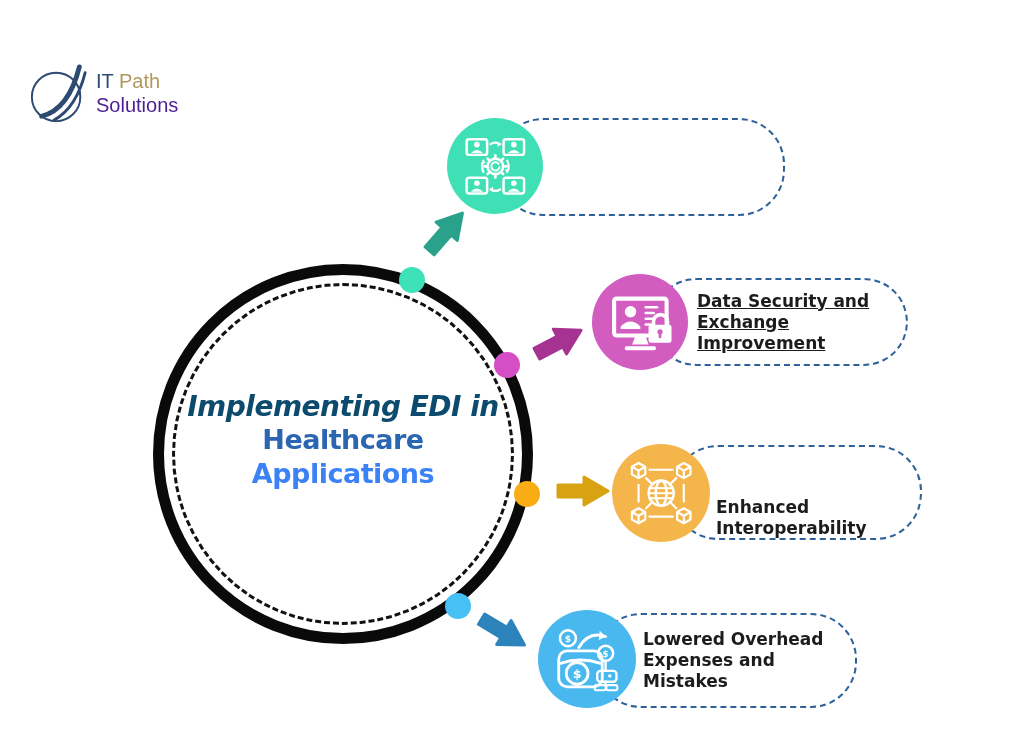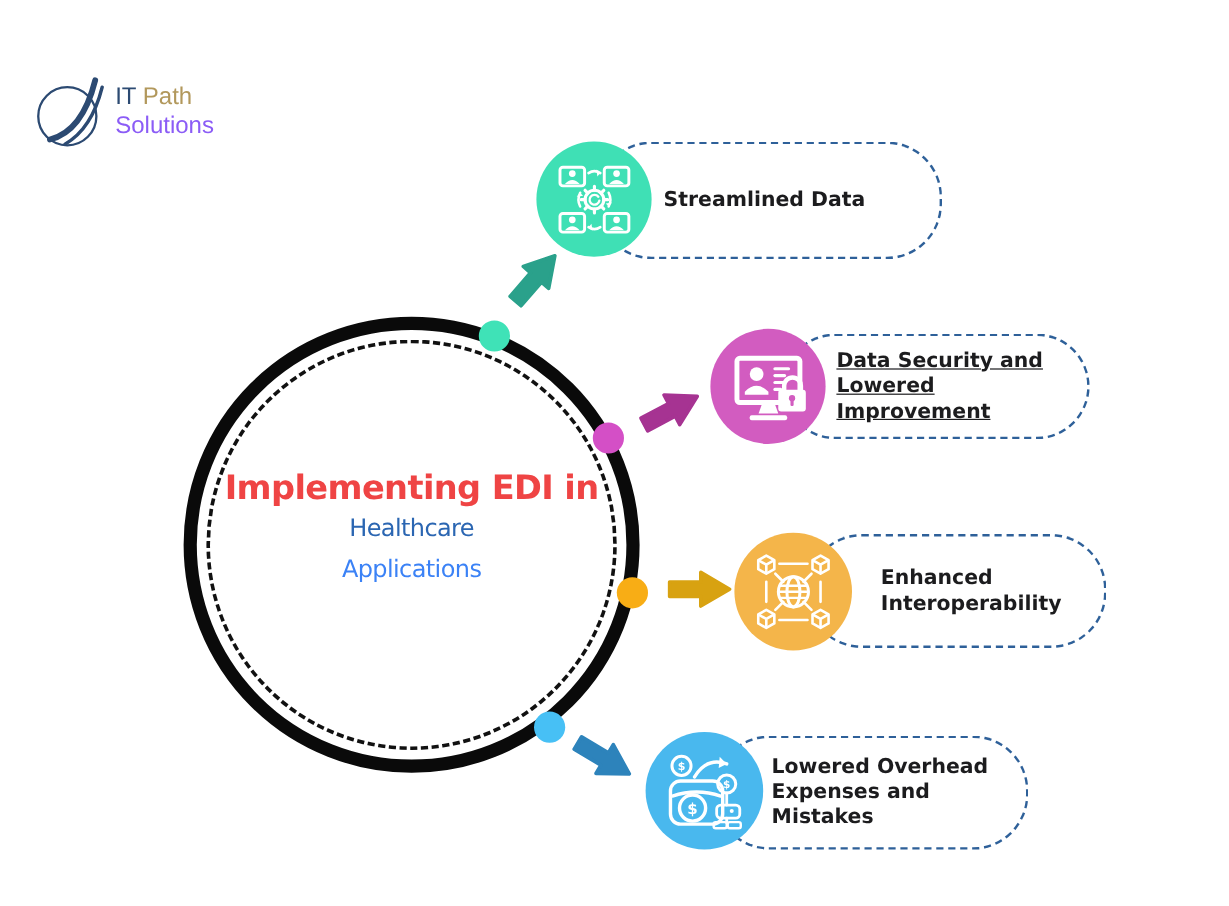--- a/index.html
+++ b/index.html
@@ -10,21 +10,21 @@
   .logo{position:absolute;left:28px;top:22px;display:flex;align-items:center;}
   .logo-text{margin-left:6px;font-family:"Liberation Sans",sans-serif;font-size:20px;line-height:24px;}
 
   
   .ring{position:absolute;left:153px;top:226px;width:380px;height:380px;border-radius:50%;
         border:11px solid #0a0a0a;box-sizing:border-box;background:#fff;}
   .ring-dashed{position:absolute;left:8px;top:8px;right:8px;bottom:8px;border-radius:50%;
         border:3px dashed #111;}
   .center-title{position:absolute;left:153px;top:352px;width:380px;text-align:center;}
   .ct-line{font-weight:700;font-size:28px;line-height:33px;letter-spacing:-0.5px;}
-  .ct-accent{font-weight:400;font-size:20px;line-height:34px;letter-spacing:-0.5px;}
+  .ct-accent{font-weight:700;font-size:27px;line-height:34px;letter-spacing:-0.5px;}
 
   
   .dot{position:absolute;width:26px;height:26px;border-radius:50%;}
 
   
   .arrow{position:absolute;width:54px;height:34px;}
 
   
   .pill{position:absolute;border:2px dashed #2e6099;border-radius:46px;box-sizing:border-box;background:#fff;}
   .icon-circle{position:absolute;border-radius:50%;display:flex;align-items:center;justify-content:center;}
@@ -41,29 +41,29 @@
     <svg width="62" height="66" viewBox="0 0 64 66">
       <circle cx="29" cy="37" r="25" fill="none" stroke="#2c4a72" stroke-width="2"></circle>
       <path d="M 14 57 Q 42 50 53 6" fill="none" stroke="#2c4a72" stroke-width="5" stroke-linecap="round"></path>
       <path d="M 27 61 Q 50 48 59 12" fill="none" stroke="#2c4a72" stroke-width="3" stroke-linecap="round"></path>
     </svg>
     <div class="logo-text">
       <div>
         <span style="color: rgb(44, 74, 114);">IT</span>
         <span style="color: rgb(178, 152, 92);">Path</span>
       </div>
-      <div style="color: #8b5cf6;">Solutions</div>
+      <div style="color: #4c1d95;">Solutions</div>
     </div>
   </div>
 
   <div class="ring" style="border-color: rgb(10, 10, 10);">
     <div class="ring-dashed"></div>
   </div>
   <div class="center-title">
-    <div class="ct-line" style="color: #ef4444;">Implementing EDI in</div>
+    <div class="ct-line" style="color: #0c4a6e; font-style: italic;">Implementing EDI in</div>
     <div class="ct-accent" style="color: rgb(43, 102, 178);">Healthcare</div>
     <div class="ct-accent" style="color: #3b82f6;">Applications</div>
   </div>
 
   <div class="dot" style="left: 399px; top: 229px; background-color: rgb(63, 226, 183);"></div>
   <div class="dot" style="left: 494px; top: 314px; background-color: rgb(212, 79, 198);"></div>
   <div class="dot" style="left: 514px; top: 443px; background-color: rgb(248, 173, 21);"></div>
   <div class="dot" style="left: 445px; top: 555px; background-color: rgb(71, 192, 245);"></div>
 
   <svg class="arrow" style="left:419px;top:177px;transform:rotate(-49deg);" viewBox="0 0 54 34">
@@ -111,21 +111,20 @@
         <polygon points="33.5,41 30,45 36.5,44"></polygon>
       </g>
       <g fill="none" stroke="#fff" stroke-width="3.2" stroke-linecap="round">
         <circle cx="48" cy="48" r="9.5"></circle>
         <path d="M48 34.5 v4 M48 57.5 v4 M34.5 48 h4 M57.5 48 h4 M38.5 38.5 l2.8 2.8 M54.7 54.7 l2.8 2.8 M57.5 38.5 l-2.8 2.8 M41.3 54.7 l-2.8 2.8"></path>
         <path d="M52 45 a5 5 0 1 0 1 4" stroke-width="2.4"></path>
       </g>
     </svg>
   </div>
   <div class="callout-label" style="left:553px;top:85px;width:220px;height:88px;">
-    <div>Streamlined Data</div>
   </div>
 
   <div class="pill" style="left: 652px; top: 240px; width: 256px; height: 88px; border-color: rgb(46, 96, 153);"></div>
   <div class="icon-circle" style="left: 592px; top: 236px; width: 96px; height: 96px; background-color: rgb(210, 92, 192);">
     <svg viewBox="0 0 96 96">
       <rect x="16" y="19" width="64" height="45" rx="3" fill="none" stroke="#fff" stroke-width="5"></rect>
       <g fill="#fff">
         <circle cx="36" cy="35" r="7"></circle>
         <path d="M24 53 Q36 41 48 53 L48 56 L24 56 Z"></path>
         <rect x="53" y="28" width="17" height="3.2" rx="1.6"></rect>
@@ -136,21 +135,21 @@
         <rect x="29" y="77" width="38" height="5" rx="2"></rect>
       </g>
       <path d="M64 52 v-5 a8.5 8.5 0 0 1 17 0 v5" fill="none" stroke="#fff" stroke-width="4.5"></path>
       <rect x="58" y="51" width="28" height="22" rx="3" fill="#fff"></rect>
       <circle cx="72" cy="59.5" r="3.2" fill="#d25cc0"></circle>
       <rect x="70.4" y="61" width="3.2" height="6.5" rx="1.2" fill="#d25cc0"></rect>
     </svg>
   </div>
   <div class="callout-label" style="left:697px;top:241px;width:205px;height:86px;text-decoration:underline;">
     <div>Data Security and</div>
-    <div>Lowered Improvement</div>
+    <div>Exchange Improvement</div>
   </div>
 
   <div class="pill" style="left: 672px; top: 407px; width: 250px; height: 95px; border-color: rgb(46, 96, 153);"></div>
   <div class="icon-circle" style="left: 612px; top: 406px; width: 98px; height: 98px; background-color: rgb(244, 181, 74);">
     <svg viewBox="0 0 96 96">
       <g fill="none" stroke="#fff" stroke-width="2.6" stroke-linejoin="round">
         <polygon points="21,12 29,16.5 29,25.5 21,30 13,25.5 13,16.5"></polygon>
         <path d="M13 16.5 L21 21 L29 16.5 M21 21 L21 30"></path>
         <polygon points="75,12 83,16.5 83,25.5 75,30 67,25.5 67,16.5"></polygon>
         <path d="M67 16.5 L75 21 L83 16.5 M75 21 L75 30"></path>
@@ -171,21 +170,21 @@
       </g>
       <g fill="none" stroke="#fff" stroke-width="3">
         <circle cx="48" cy="48" r="15"></circle>
         <ellipse cx="48" cy="48" rx="6.5" ry="15"></ellipse>
         <line x1="34.5" y1="42" x2="61.5" y2="42" stroke-width="2.4"></line>
         <line x1="33.2" y1="48" x2="62.8" y2="48" stroke-width="2.4"></line>
         <line x1="34.5" y1="54" x2="61.5" y2="54" stroke-width="2.4"></line>
       </g>
     </svg>
   </div>
-  <div class="callout-label" style="left:734px;top:408px;width:195px;height:93px;">
+  <div class="callout-label" style="left:716px;top:408px;width:195px;height:93px;justify-content:flex-end;">
     <div>Enhanced</div>
     <div>Interoperability</div>
   </div>
 
   <div class="pill" style="left: 595px; top: 575px; width: 262px; height: 95px; border-color: rgb(46, 96, 153);"></div>
   <div class="icon-circle" style="left: 538px; top: 572px; width: 98px; height: 98px; background-color: rgb(73, 184, 238);">
     <svg viewBox="0 0 96 96">
       <g fill="none" stroke="#fff" stroke-width="3.4" stroke-linecap="round">
         <rect x="14" y="38" width="52" height="43" rx="10"></rect>
         <path d="M16 53 Q40 45 64 53"></path>

